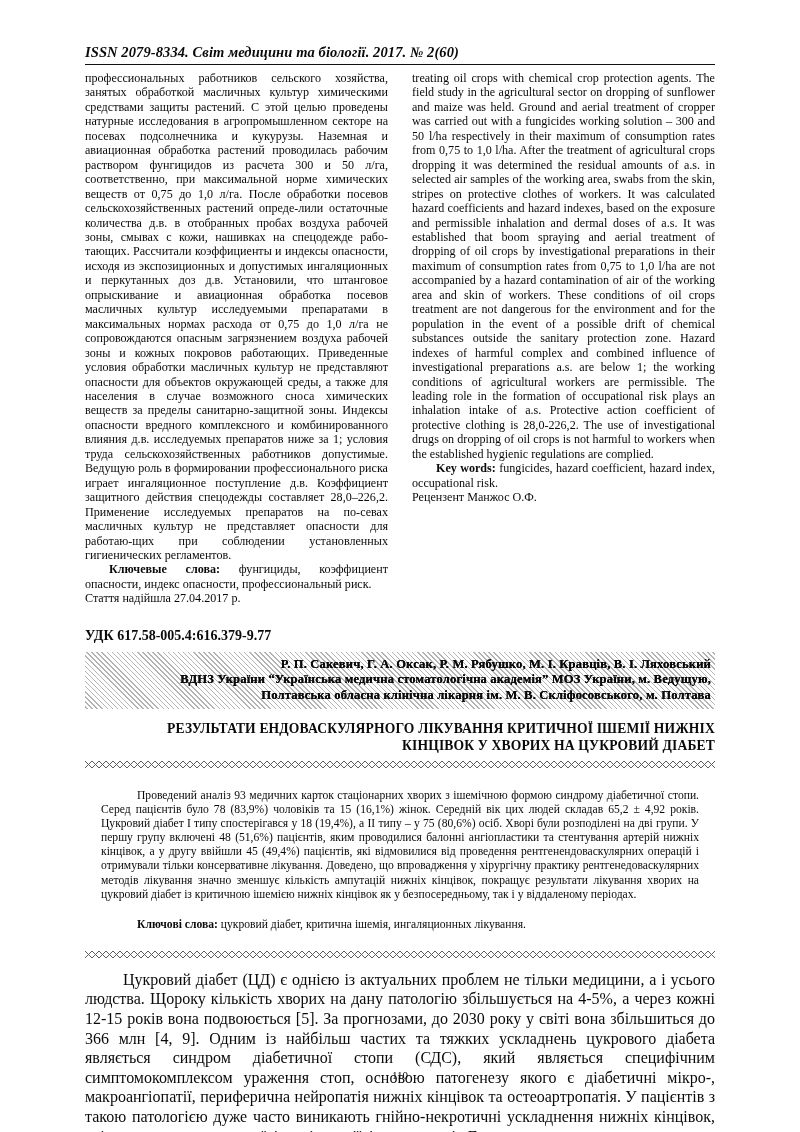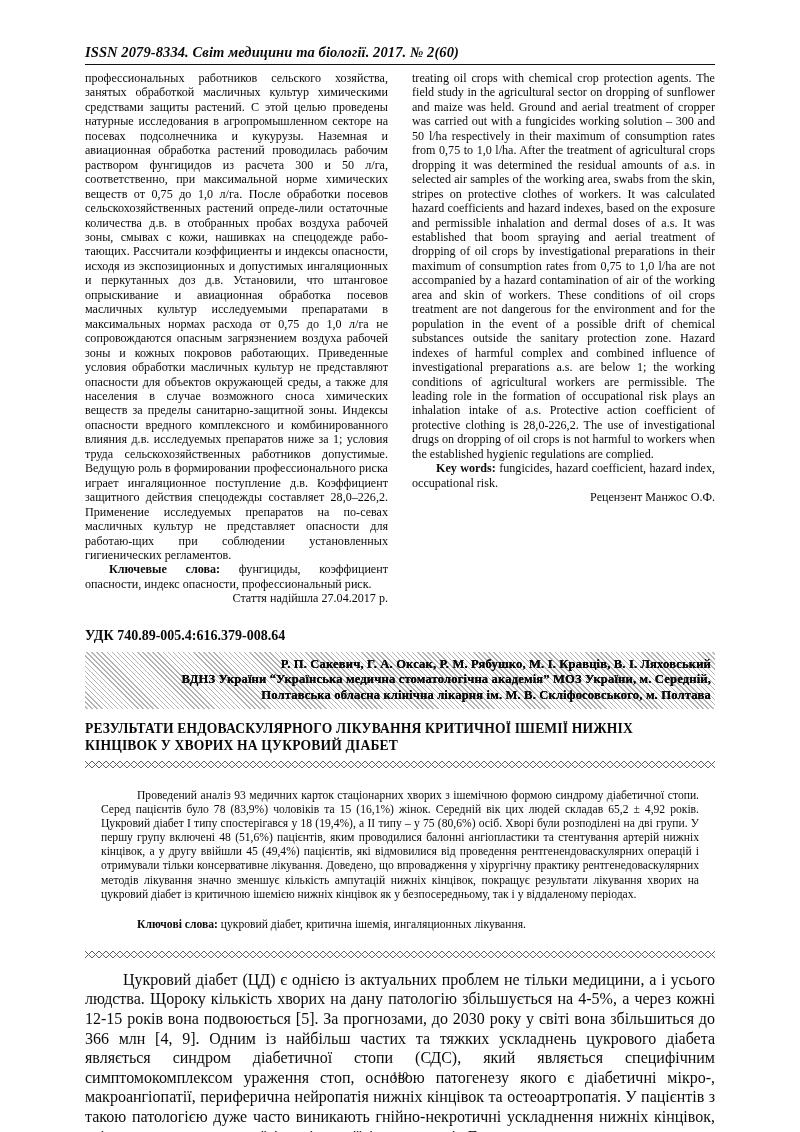--- a/index.html
+++ b/index.html
@@ -54,21 +54,21 @@
     margin: 0;
     text-align: justify;
     text-justify: inter-word;
     font-size: 12.1px;
     line-height: 14.45px;
     hyphens: manual;
   }
   p.just.ind { text-indent: 24px; }
   .kw { font-weight: bold; }
   .right-line {
-    text-align: right;
+    text-align: left;
     font-size: 12.1px;
     line-height: 14.45px;
     margin: 0;
   }
 
   
   .udc {
     font-weight: bold;
     font-size: 14px;
     margin-top: 22px;
@@ -91,21 +91,21 @@
   .authorband .ln {
     font-weight: bold;
     font-size: 12.6px;
     line-height: 15.4px;
     letter-spacing: .15px;
     text-shadow: 0 0 .6px #000;
   }
 
   
   .title {
-    text-align: left;
+    text-align: right;
     font-weight: bold;
     font-size: 13.6px;
     line-height: 17px;
     letter-spacing: .15px;
     margin-top: 11px;
     margin-bottom: 7px;
   }
 
   
   .zig {
@@ -169,25 +169,25 @@
       </div>
 
       <div class="col">
         <p class="just">treating oil crops with chemical crop protection agents. The field study in the agricultural sector on dropping of sunflower and maize was held. Ground and aerial treatment of cropper was carried out with a fungicides working solution – 300 and 50 l/ha respectively in their maximum of consumption rates from 0,75 to 1,0 l/ha. After the treatment of agricultural crops dropping it was determined the residual amounts of a.s. in selected air samples of the working area, swabs from the skin, stripes on protective clothes of workers. It was calculated hazard coefficients and hazard indexes, based on the exposure and permissible inhalation and dermal doses of a.s. It was established that boom spraying and aerial treatment of dropping of oil crops by investigational preparations in their maximum of consumption rates from 0,75 to 1,0 l/ha are not accompanied by a hazard contamination of air of the working area and skin of workers. These conditions of oil crops treatment are not dangerous for the environment and for the population in the event of a possible drift of chemical substances outside the sanitary protection zone. Hazard indexes of harmful complex and combined influence of investigational preparations a.s. are below 1; the working conditions of agricultural workers are permissible. The leading role in the formation of occupational risk plays an inhalation intake of a.s. Protective action coefficient of protective clothing is 28,0-226,2. The use of investigational drugs on dropping of oil crops is not harmful to workers when the established hygienic regulations are complied.</p>
         <p class="just ind"><span class="kw">Key words:</span><span> fungicides, hazard coefficient, hazard index, occupational risk.</span></p>
         <p class="right-line">Рецензент Манжос О.Ф.</p>
       </div>
 
     </div>
 
-    <div class="udc">УДК 740.89-005.4:616.379-008.64</div>
+    <div class="udc">УДК 617.58-005.4:616.379-9.77</div>
 
     <div class="authorband">
       <div class="ln">Р. П. Сакевич, Г. А. Оксак, Р. М. Рябушко, М. І. Кравців, В. І. Ляховський</div>
-      <div class="ln">ВДНЗ України “Українська медична стоматологічна академія” МОЗ України, м. Середній,</div>
+      <div class="ln">ВДНЗ України “Українська медична стоматологічна академія” МОЗ України, м. Ведущую,</div>
       <div class="ln">Полтавська обласна клінічна лікарня ім. М. В. Скліфосовського, м. Полтава</div>
     </div>
 
     <div class="title">
       <div>РЕЗУЛЬТАТИ ЕНДОВАСКУЛЯРНОГО ЛІКУВАННЯ КРИТИЧНОЇ ІШЕМІЇ НИЖНІХ</div>
       <div>КІНЦІВОК У ХВОРИХ НА ЦУКРОВИЙ ДІАБЕТ</div>
     </div>
 
     <div class="zig"></div>
 

